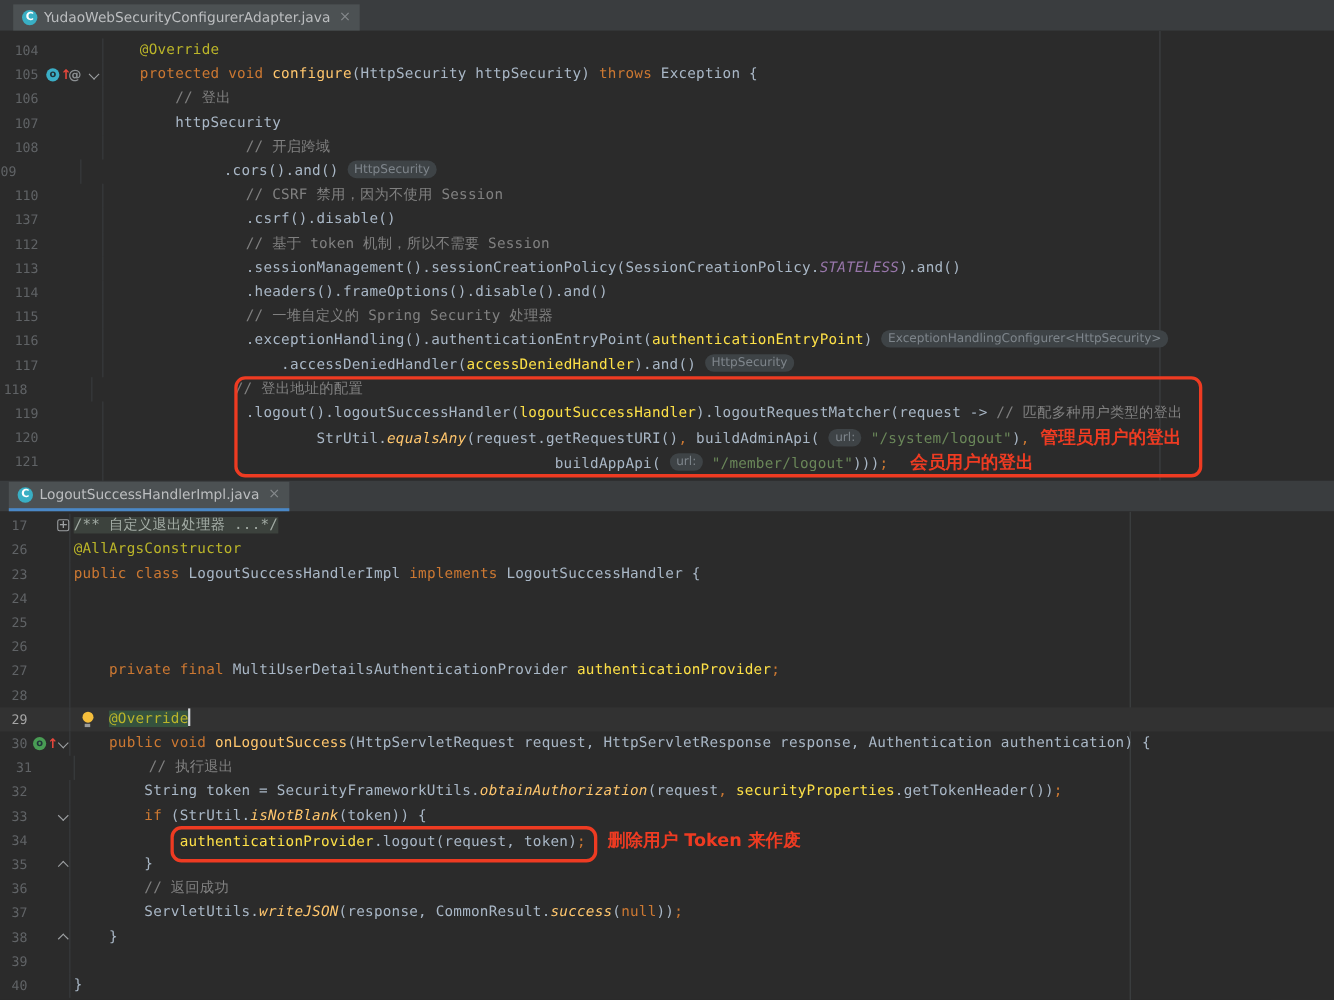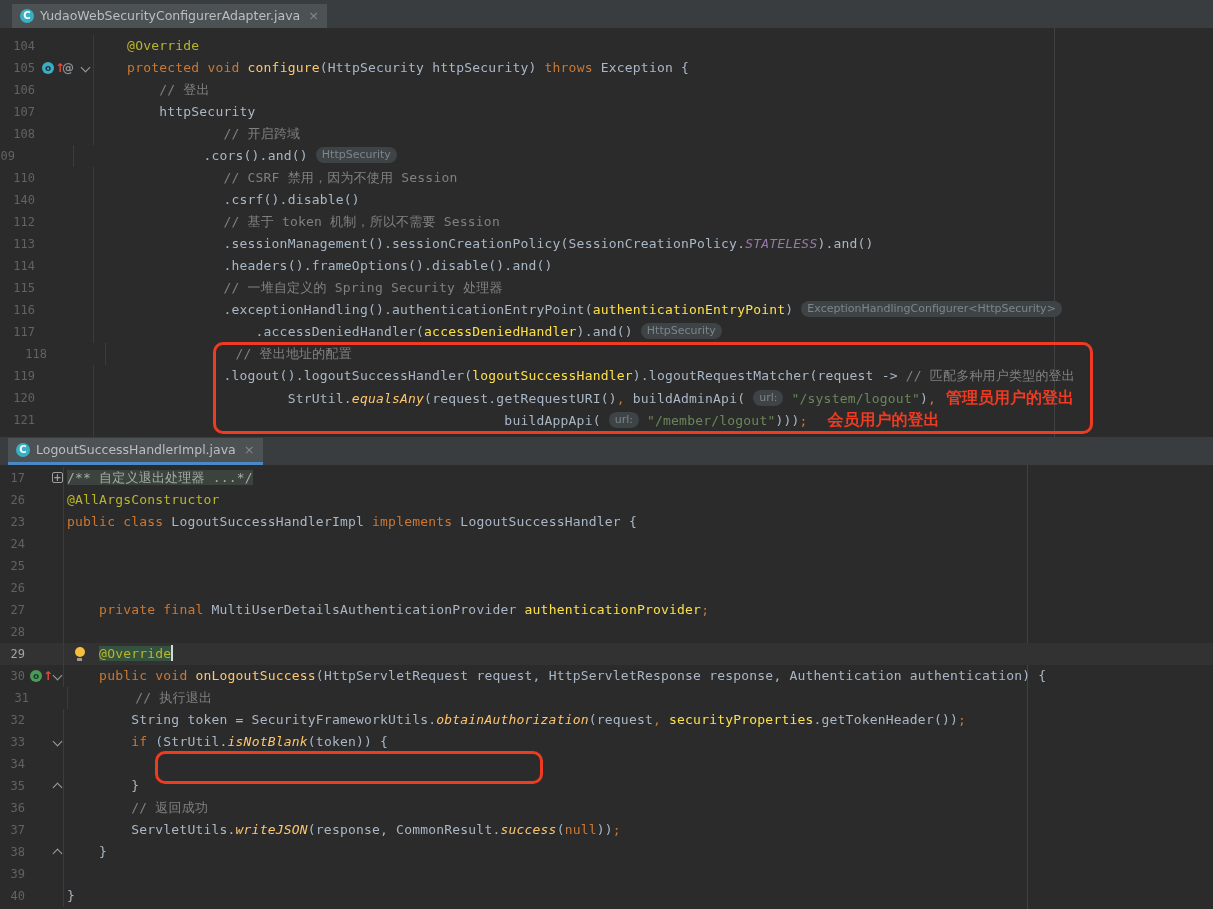--- a/index.html
+++ b/index.html
@@ -120,21 +120,21 @@
           <pre class="code" style="padding-left: 1px;"><span class="tk-d">                .cors().and() </span><span class="tk-hint">HttpSecurity</span></pre>
         </div>
         <div class="row">
           <div class="gutter" style="width: 94px;">
             <span class="num" style="right: 58px;">110</span>
           </div>
           <pre class="code" style="padding-left: 1px;"><span class="tk-d">                </span><span class="tk-c">// CSRF 禁用，因为不使用 Session</span></pre>
         </div>
         <div class="row">
           <div class="gutter" style="width: 94px;">
-            <span class="num" style="right: 58px;">140</span>
+            <span class="num" style="right: 58px;">137</span>
           </div>
           <pre class="code" style="padding-left: 1px;"><span class="tk-d">                .csrf().disable()</span></pre>
         </div>
         <div class="row">
           <div class="gutter" style="width: 94px;">
             <span class="num" style="right: 58px;">112</span>
           </div>
           <pre class="code" style="padding-left: 1px;"><span class="tk-d">                </span><span class="tk-c">// 基于 token 机制，所以不需要 Session</span></pre>
         </div>
         <div class="row">
@@ -161,21 +161,21 @@
           </div>
           <pre class="code" style="padding-left: 1px;"><span class="tk-d">                .exceptionHandling().authenticationEntryPoint(</span><span class="tk-f">authenticationEntryPoint</span><span class="tk-d">) </span><span class="tk-hint">ExceptionHandlingConfigurer&lt;HttpSecurity&gt;</span></pre>
         </div>
         <div class="row">
           <div class="gutter" style="width: 94px;">
             <span class="num" style="right: 58px;">117</span>
           </div>
           <pre class="code" style="padding-left: 1px;"><span class="tk-d">                    .accessDeniedHandler(</span><span class="tk-f">accessDeniedHandler</span><span class="tk-d">).and() </span><span class="tk-hint">HttpSecurity</span></pre>
         </div>
         <div class="row">
-          <div class="gutter" style="width: 106px;">
+          <div class="gutter" style="width: 84px;">
             <span class="num" style="right: 58px;">118</span>
           </div>
           <pre class="code" style="padding-left: 1px;"><span class="tk-d">                </span><span class="tk-c">// 登出地址的配置</span></pre>
         </div>
         <div class="row">
           <div class="gutter" style="width: 94px;">
             <span class="num" style="right: 58px;">119</span>
           </div>
           <pre class="code" style="padding-left: 1px;"><span class="tk-d">                .logout().logoutSuccessHandler(</span><span class="tk-f">logoutSuccessHandler</span><span class="tk-d">).logoutRequestMatcher(request -&gt; </span><span class="tk-c">// 匹配多种用户类型的登出</span></pre>
         </div>
@@ -293,20 +293,21 @@
           <div class="gutter" style="width: 64px;">
             <span class="num" style="right: 38px;">33</span>
           </div>
           <span class="gicon ic-fold" style="left: 52px;"></span>
           <pre class="code" style="padding-left: 3px;"><span class="tk-d">        </span><span class="tk-k">if</span><span class="tk-d"> (StrUtil.</span><span class="tk-s">isNotBlank</span><span class="tk-d">(token)) {</span></pre>
         </div>
         <div class="row">
           <div class="gutter" style="width: 64px;">
             <span class="num" style="right: 38px;">34</span>
           </div>
+          <pre class="code" style="padding-left: 3px;"><span class="tk-d">            </span><span class="tk-f">authenticationProvider</span><span class="tk-d">.logout(request, token)</span><span class="tk-sc">;</span><span class="tk-red2">删除用户 Token 来作废</span></pre>
         </div>
         <div class="row">
           <div class="gutter" style="width: 64px;">
             <span class="num" style="right: 38px;">35</span>
           </div>
           <span class="gicon ic-foldend" style="left: 52px;"></span>
           <pre class="code" style="padding-left: 3px;"><span class="tk-d">        }</span></pre>
         </div>
         <div class="row">
           <div class="gutter" style="width: 64px;">

